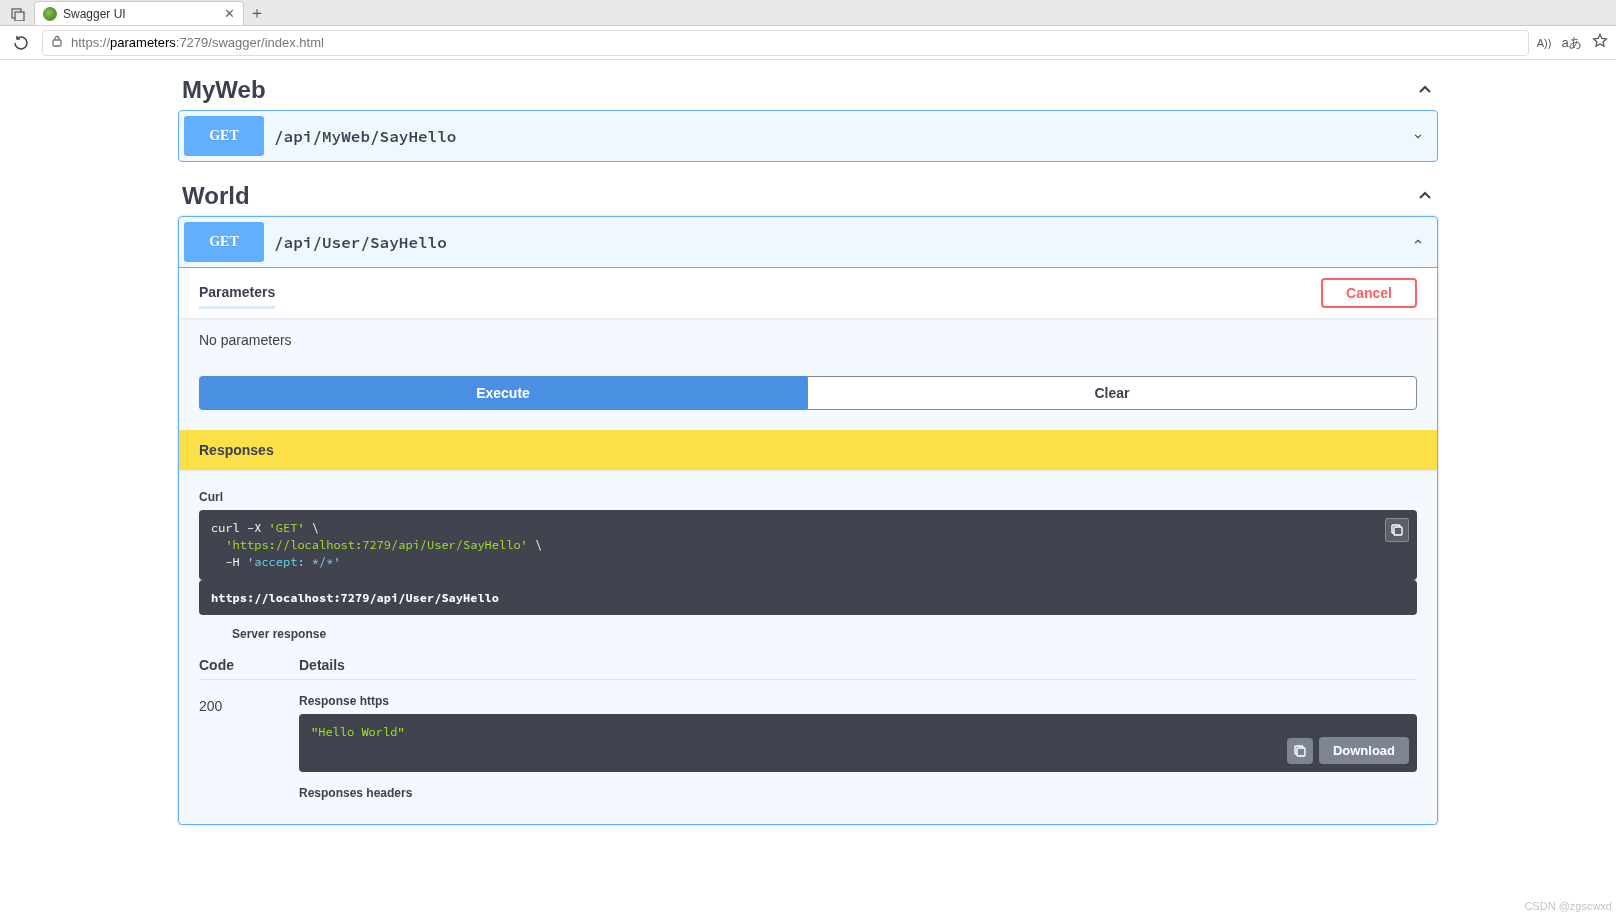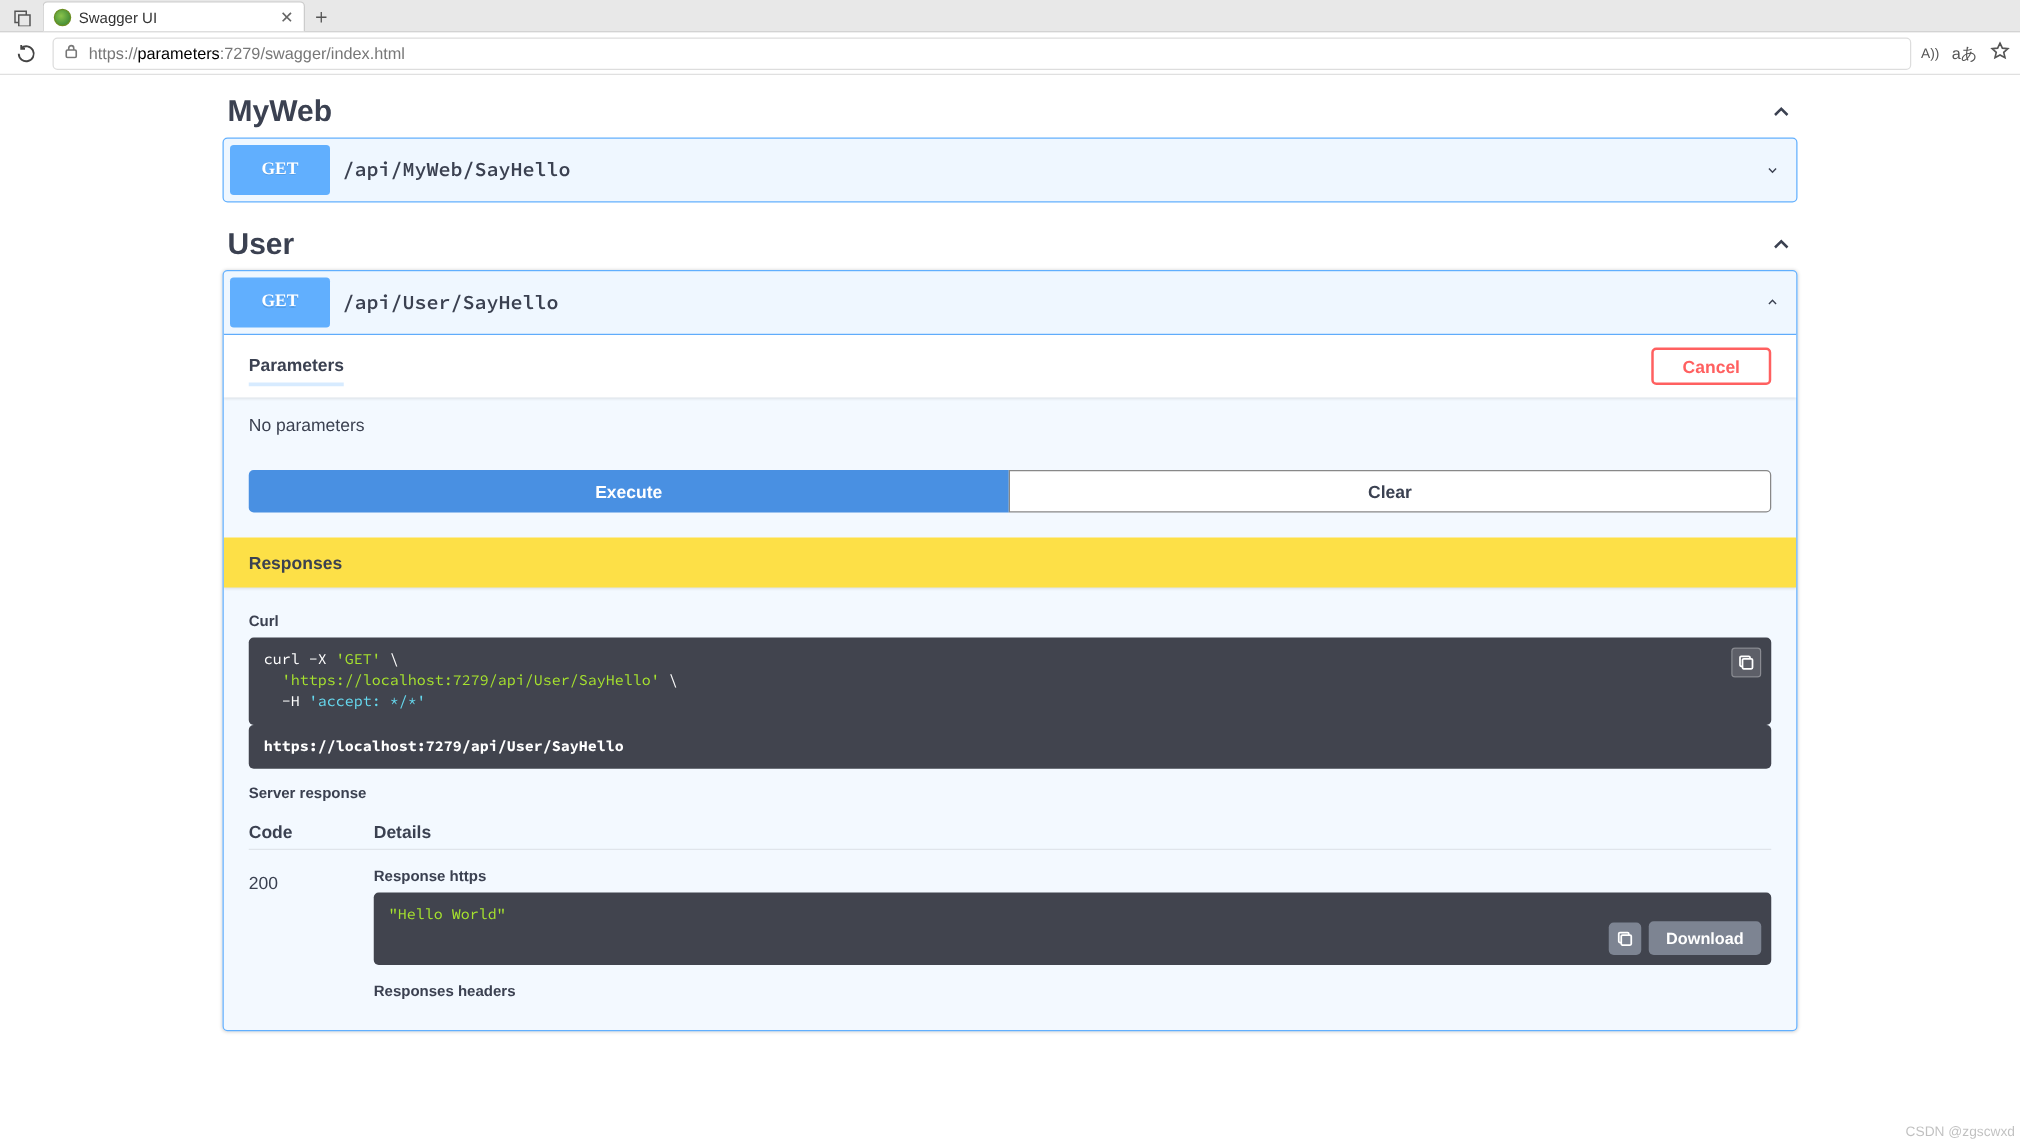--- a/index.html
+++ b/index.html
@@ -140,21 +140,21 @@
         <span class="path">/api/MyWeb/SayHello</span>
         <span class="toggle chev">
             <svg viewBox="0 0 14 14">
               <path d="M2 5l5 5 5-5"></path>
             </svg>
           </span>
       </div>
     </div>
 
     <div class="tag-header">
-      <span class="tag-title">User</span>
+      <span class="tag-title">World</span>
       <span class="chev">
           <svg viewBox="0 0 14 14">
             <path d="M2 9l5-5 5 5"></path>
           </svg>
         </span>
     </div>
 
     <div class="opblock opblock-get" style="box-shadow: 0 0 3px rgba(0,0,0,.19);">
       <div class="opblock-summary">
         <span class="method">GET</span>
@@ -187,21 +187,21 @@
           <div class="small-label">Curl</div>
           <div class="code-box"><span class="c-white">curl -X </span><span class="c-green">'GET'</span><span class="c-white"> \</span>
 <span class="c-white">  </span><span class="c-green">'https://localhost:7279/api/User/SayHello'</span><span class="c-white"> \</span>
 <span class="c-white">  -H </span><span class="c-teal">'accept: */*'</span><div class="copy-btn"><svg width="14" height="14" viewBox="0 0 14 14" fill="none" stroke="#fff" stroke-width="1.4">
                   <rect x="4" y="4" width="8" height="8" rx="1"></rect>
                   <path d="M4 10H3a1 1 0 0 1-1-1V3a1 1 0 0 1 1-1h6a1 1 0 0 1 1 1v1"></path>
                 </svg></div></div>
 
           <div class="req-url-box">https://localhost:7279/api/User/SayHello</div>
 
-          <div class="small-label" style="margin-top:12px;">Server response</div>
+          <div class="small-label" style="margin-top:12px;margin-left:33px;">Server response</div>
 
           <div class="resp-table-head">
             <span class="col1">Code</span>
             <span>Details</span>
           </div>
 
           <div class="resp-row">
             <div class="col1">200</div>
             <div class="col2">
               <div class="small-label">Response https</div>

